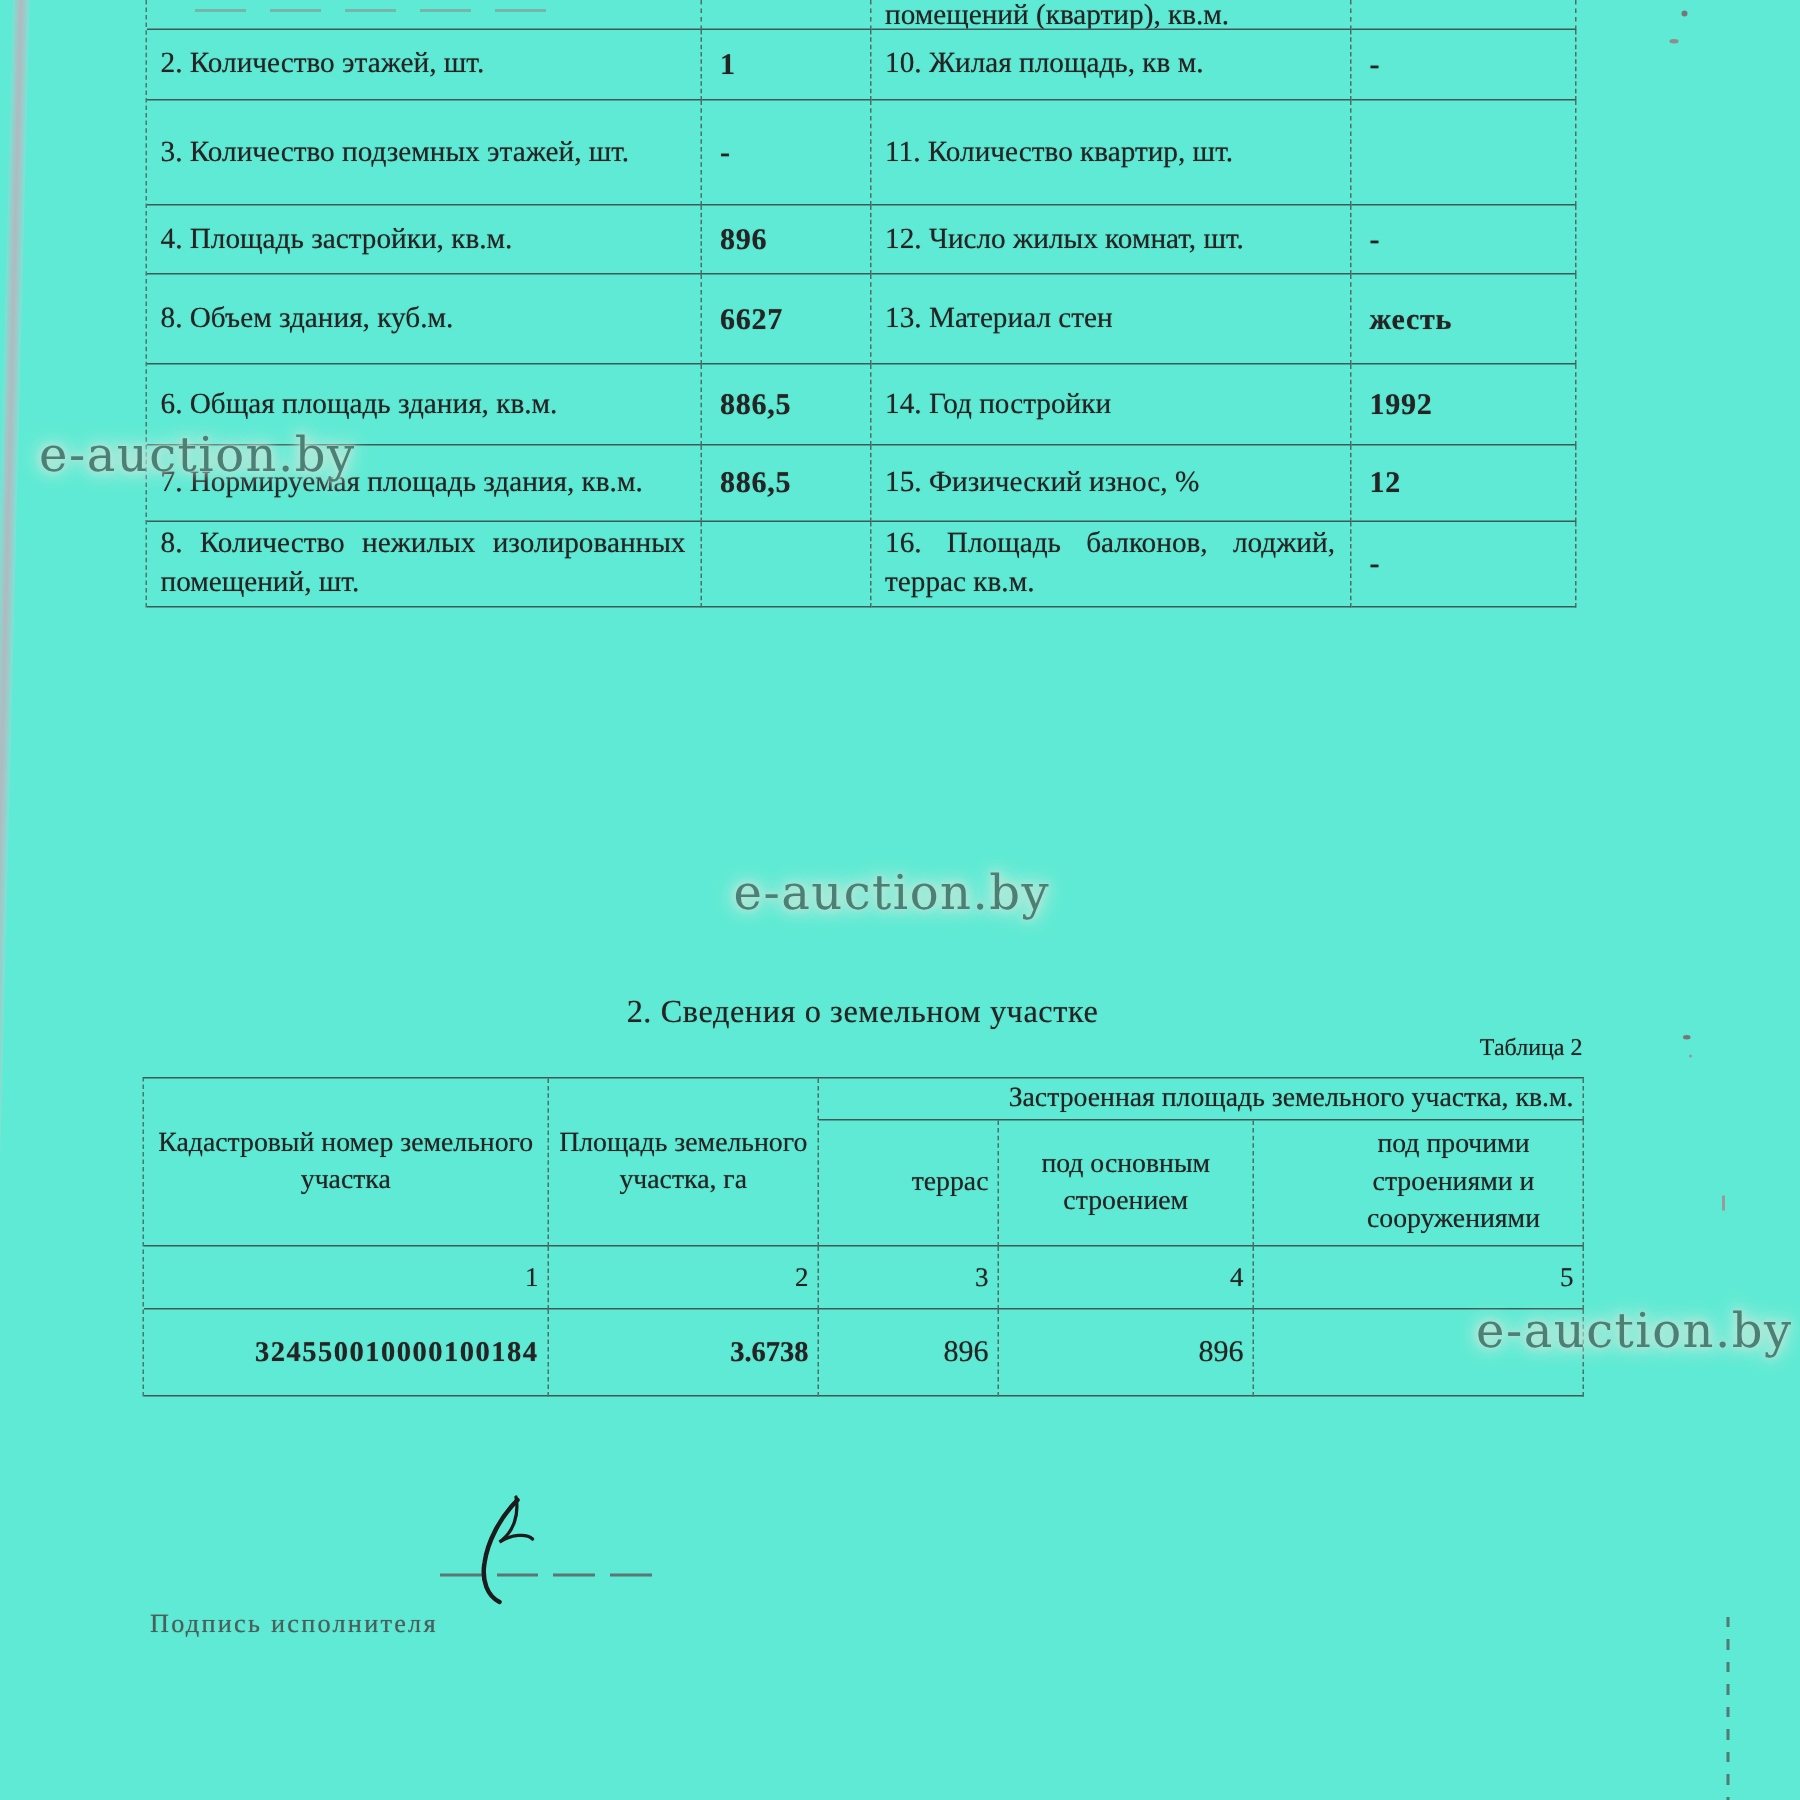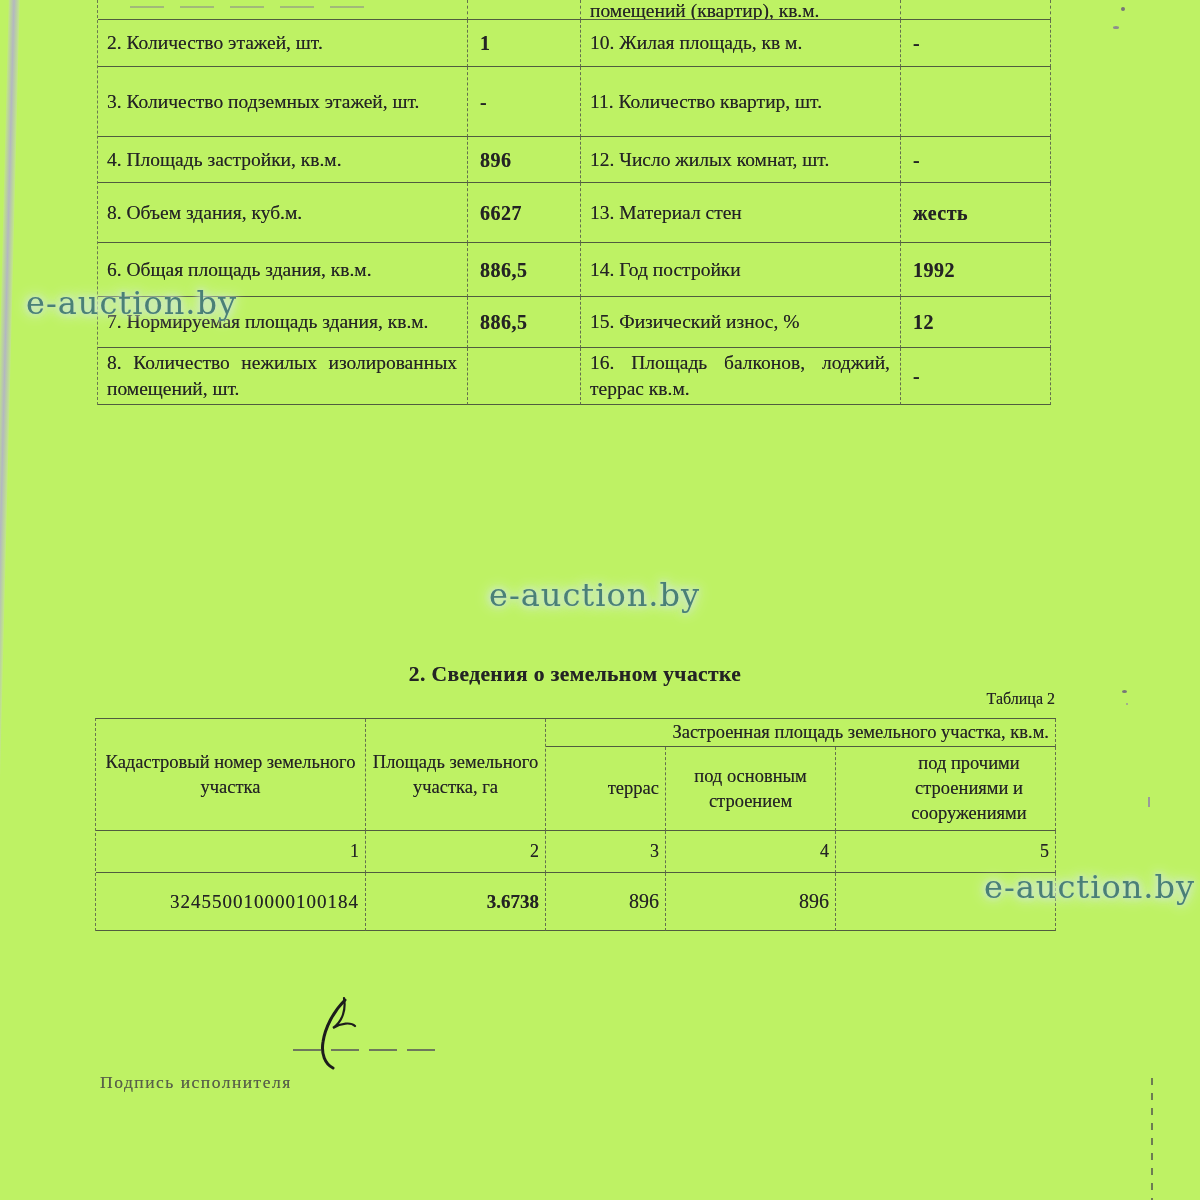--- a/index.html
+++ b/index.html
@@ -2,21 +2,21 @@
 <html><head>
 <meta charset="utf-8">
 <style>
   html,body{margin:0;padding:0;}
   body{
     width:1200px;height:1200px;position:relative;overflow:hidden;
     background:#fdfdfc;
     font-family:"Liberation Serif", serif;
     color:#242424;
   }
-  .page{position:absolute;inset:0;overflow:hidden;background:#bef264;}
+  .page{position:absolute;inset:0;overflow:hidden;background:#5eead4;}
 
   
   .scan-band{
     position:absolute;left:9px;top:-12px;width:11px;height:1240px;
     background:linear-gradient(to right, rgba(203,207,213,.25), #b3b8c0 48%, rgba(206,210,216,.28));
     transform:rotate(1.45deg);transform-origin:top left;
   }
 
   
   .doc{ text-shadow:0 0 .6px rgba(40,40,40,.6); }
@@ -55,21 +55,21 @@
     font-size:32px;letter-spacing:1px;color:#4a8076;
     text-shadow:0 0 1px #bcd9cb,0 0 6px #c9e4d4,0 0 11px #d6ebdd,0 0 16px #e2f1e6;
   }
   .wm1{left:26px;top:284px;}
   .wm2{left:489px;top:576px;}
   .wm3{left:984px;top:868px;}
 
   
   .heading{
     position:absolute;left:95px;top:662px;width:960px;
-    text-align:center;font-size:21.5px;font-weight:bold;letter-spacing:.4px;
+    text-align:center;font-size:21.5px;font-weight:normal;letter-spacing:.4px;
   }
   .tbl-label{
     position:absolute;left:855px;top:690px;width:200px;
     text-align:right;font-size:16px;
   }
 
   
   .t2{
     position:absolute;left:95px;top:718px;
     display:grid;
@@ -83,21 +83,21 @@
     border-bottom:1px solid rgba(55,55,55,.8);
     display:flex;align-items:center;justify-content:flex-end;
     text-align:center;font-size:18.5px;line-height:25px;
     padding:0 6px;overflow:hidden;
   }
   .t2 .c1h{grid-column:1;grid-row:1/3;}
   .t2 .c2h{grid-column:2;grid-row:1/3;}
   .t2 .span-h{grid-column:3/6;grid-row:1;}
   .t2 .sub3 span{display:block;max-width:160px;}
   .t2 .num{font-size:18px;}
-  .t2 .d1{font-weight:400;letter-spacing:1px;font-size:19px;}
+  .t2 .d1{font-weight:700;letter-spacing:1px;font-size:19px;}
   .t2 .d2{font-weight:700;font-size:19px;font-family:Liberation Serif, serif;}
   .t2 .d34{font-size:20px;}
 
   
   .sig-label{
     position:absolute;left:100px;top:1072px;
     font-size:17.5px;color:#474747;letter-spacing:1.5px;opacity:.85;
   }
   .sig-line{
     position:absolute;left:293px;top:1049px;width:142px;height:2px;opacity:.8;

